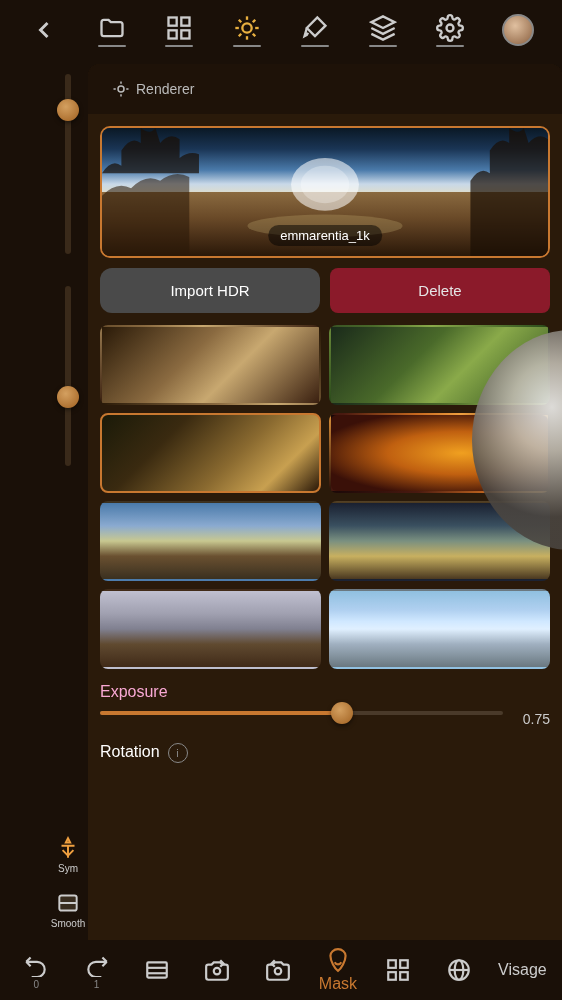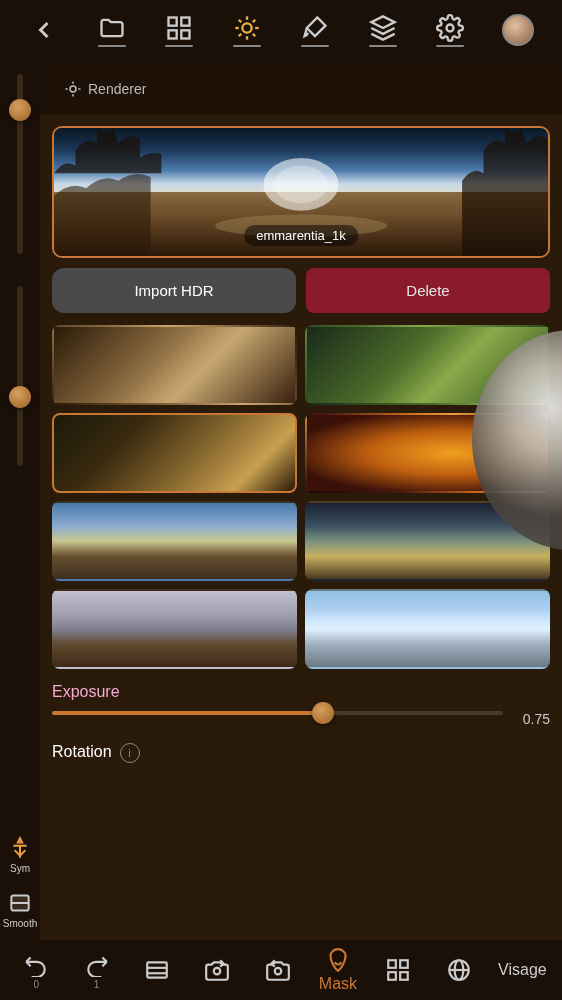--- a/index.html
+++ b/index.html
@@ -55,20 +55,21 @@
     .left-sidebar {
       width: 40px;
       height: 100%;
       display: flex;
       flex-direction: column;
       align-items: center;
       padding: 10px 0;
       gap: 8px;
       z-index: 5;
       position: relative;
+      margin-left: 48px;
     }
 
     .slider-track-vertical {
       width: 6px;
       height: 180px;
       background: #3a2a1a;
       border-radius: 3px;
       position: relative;
       margin: 4px auto;
     }

